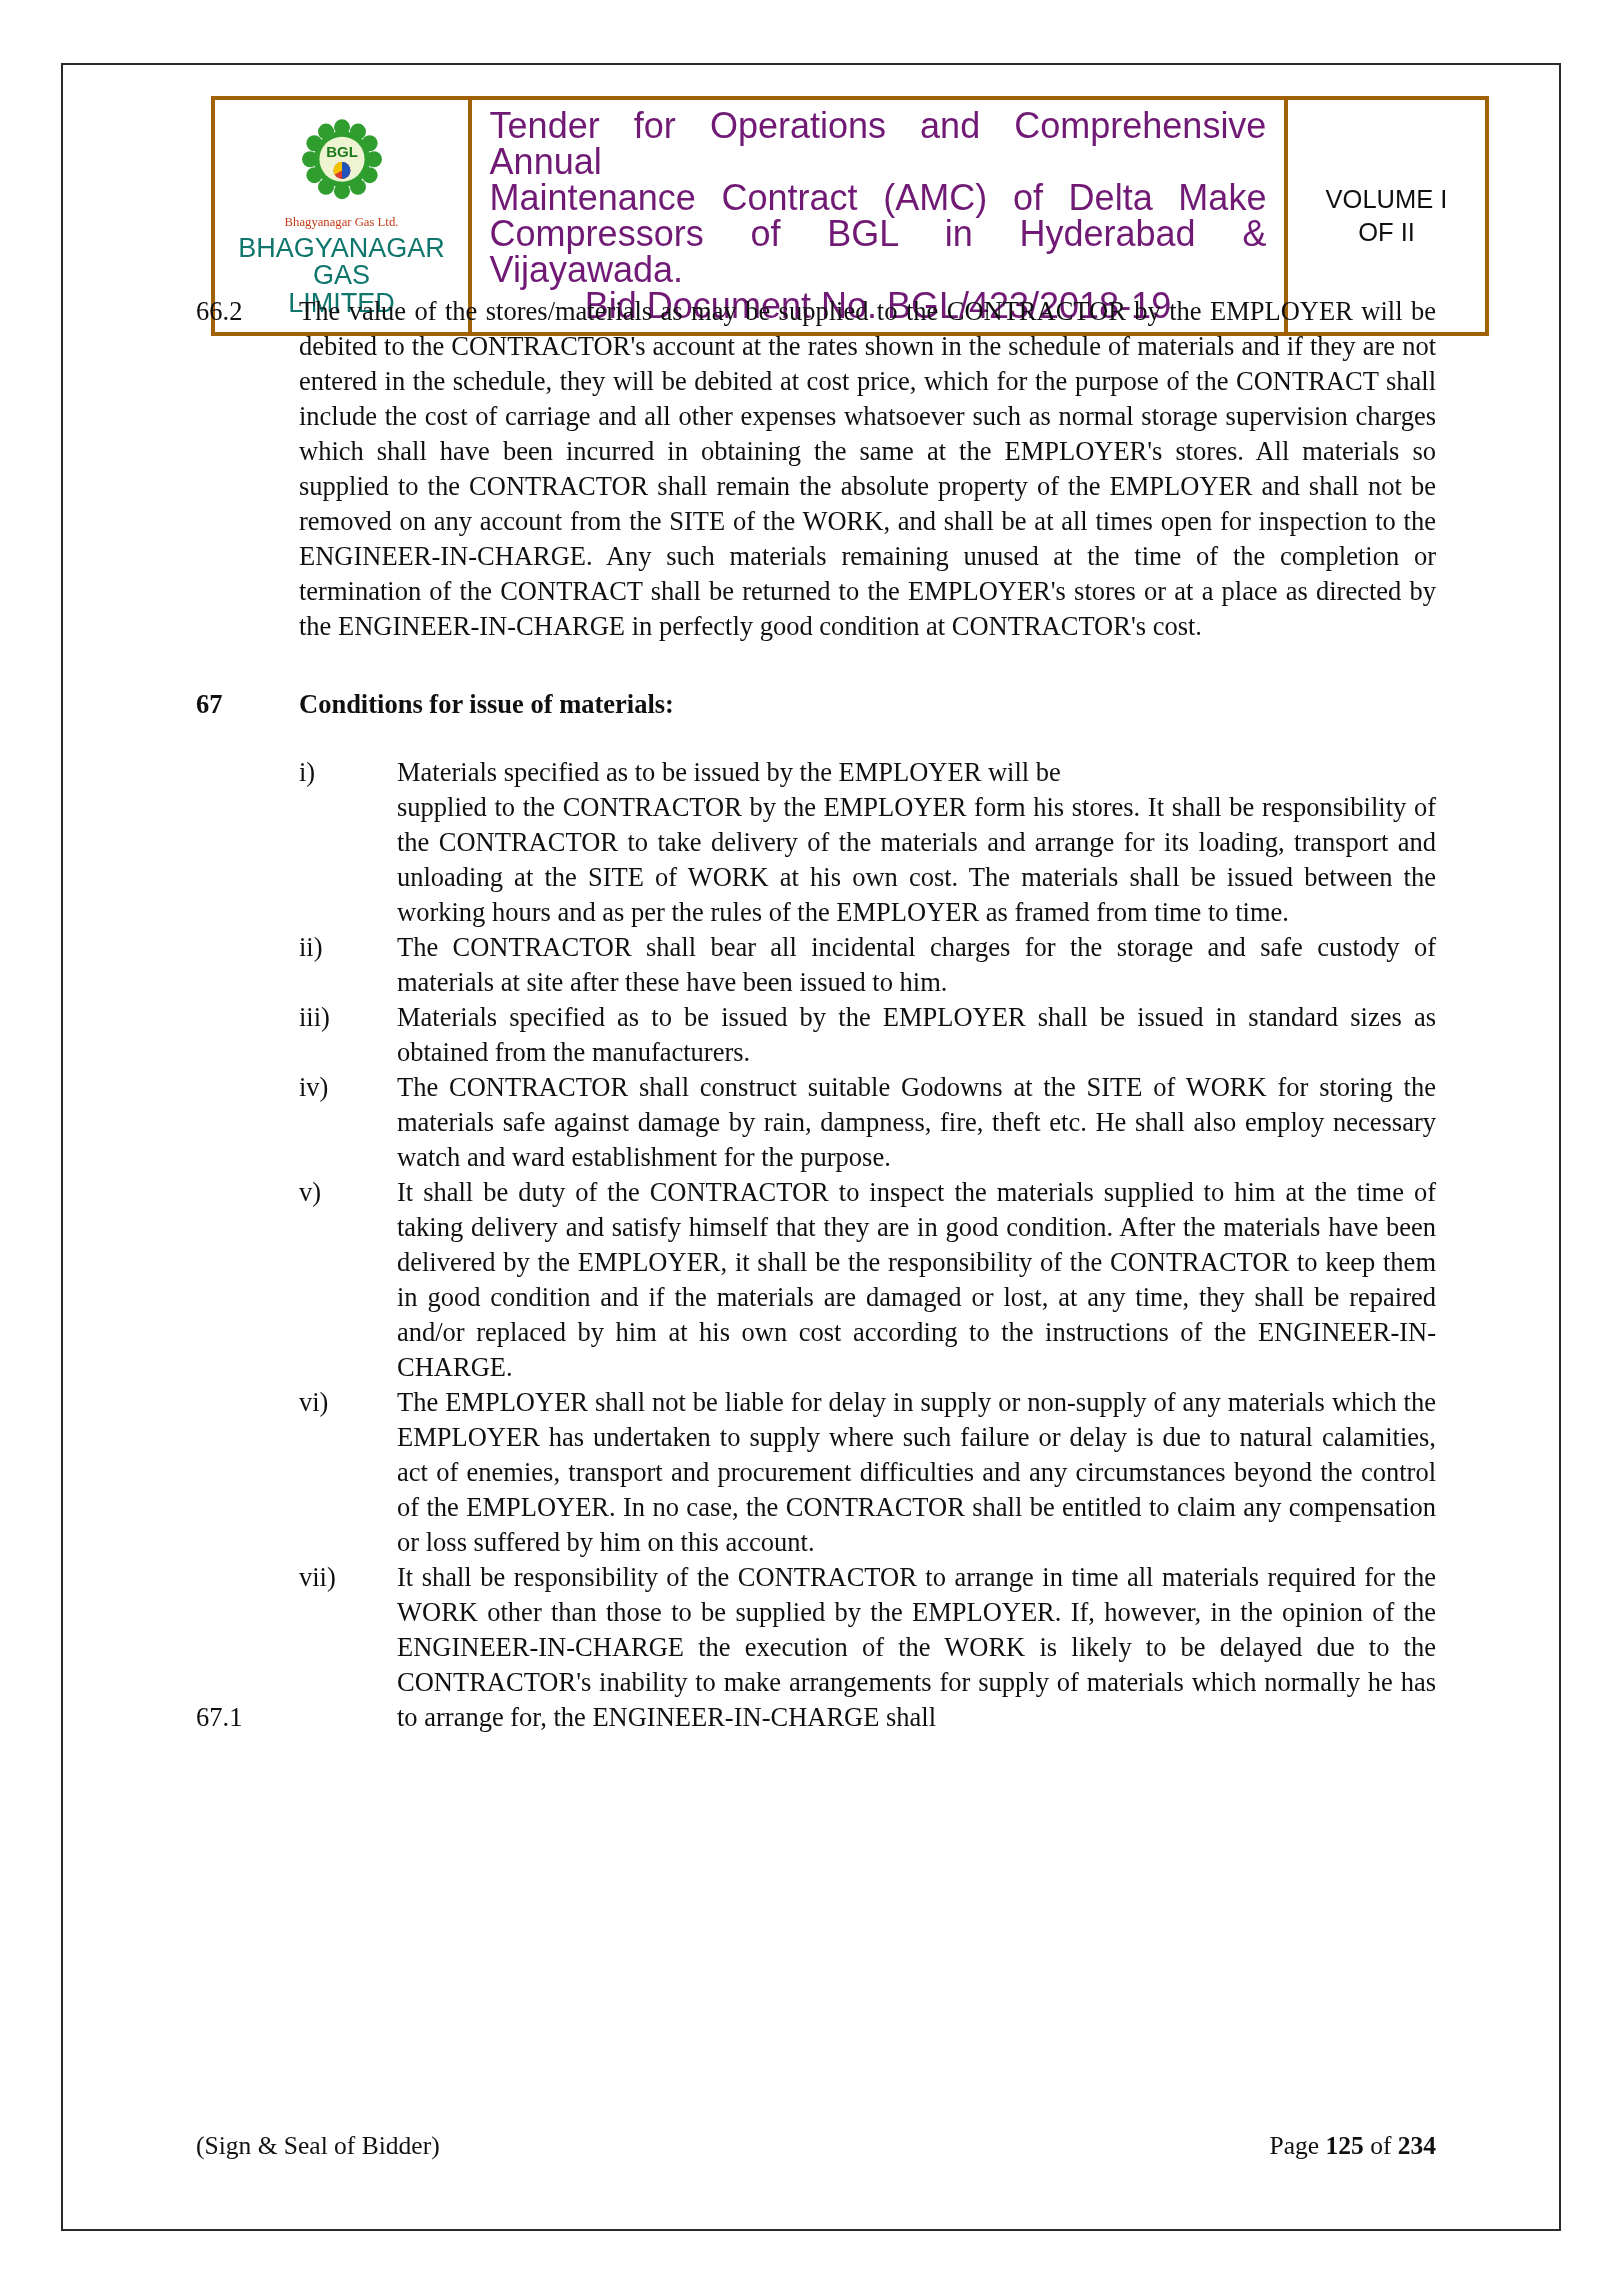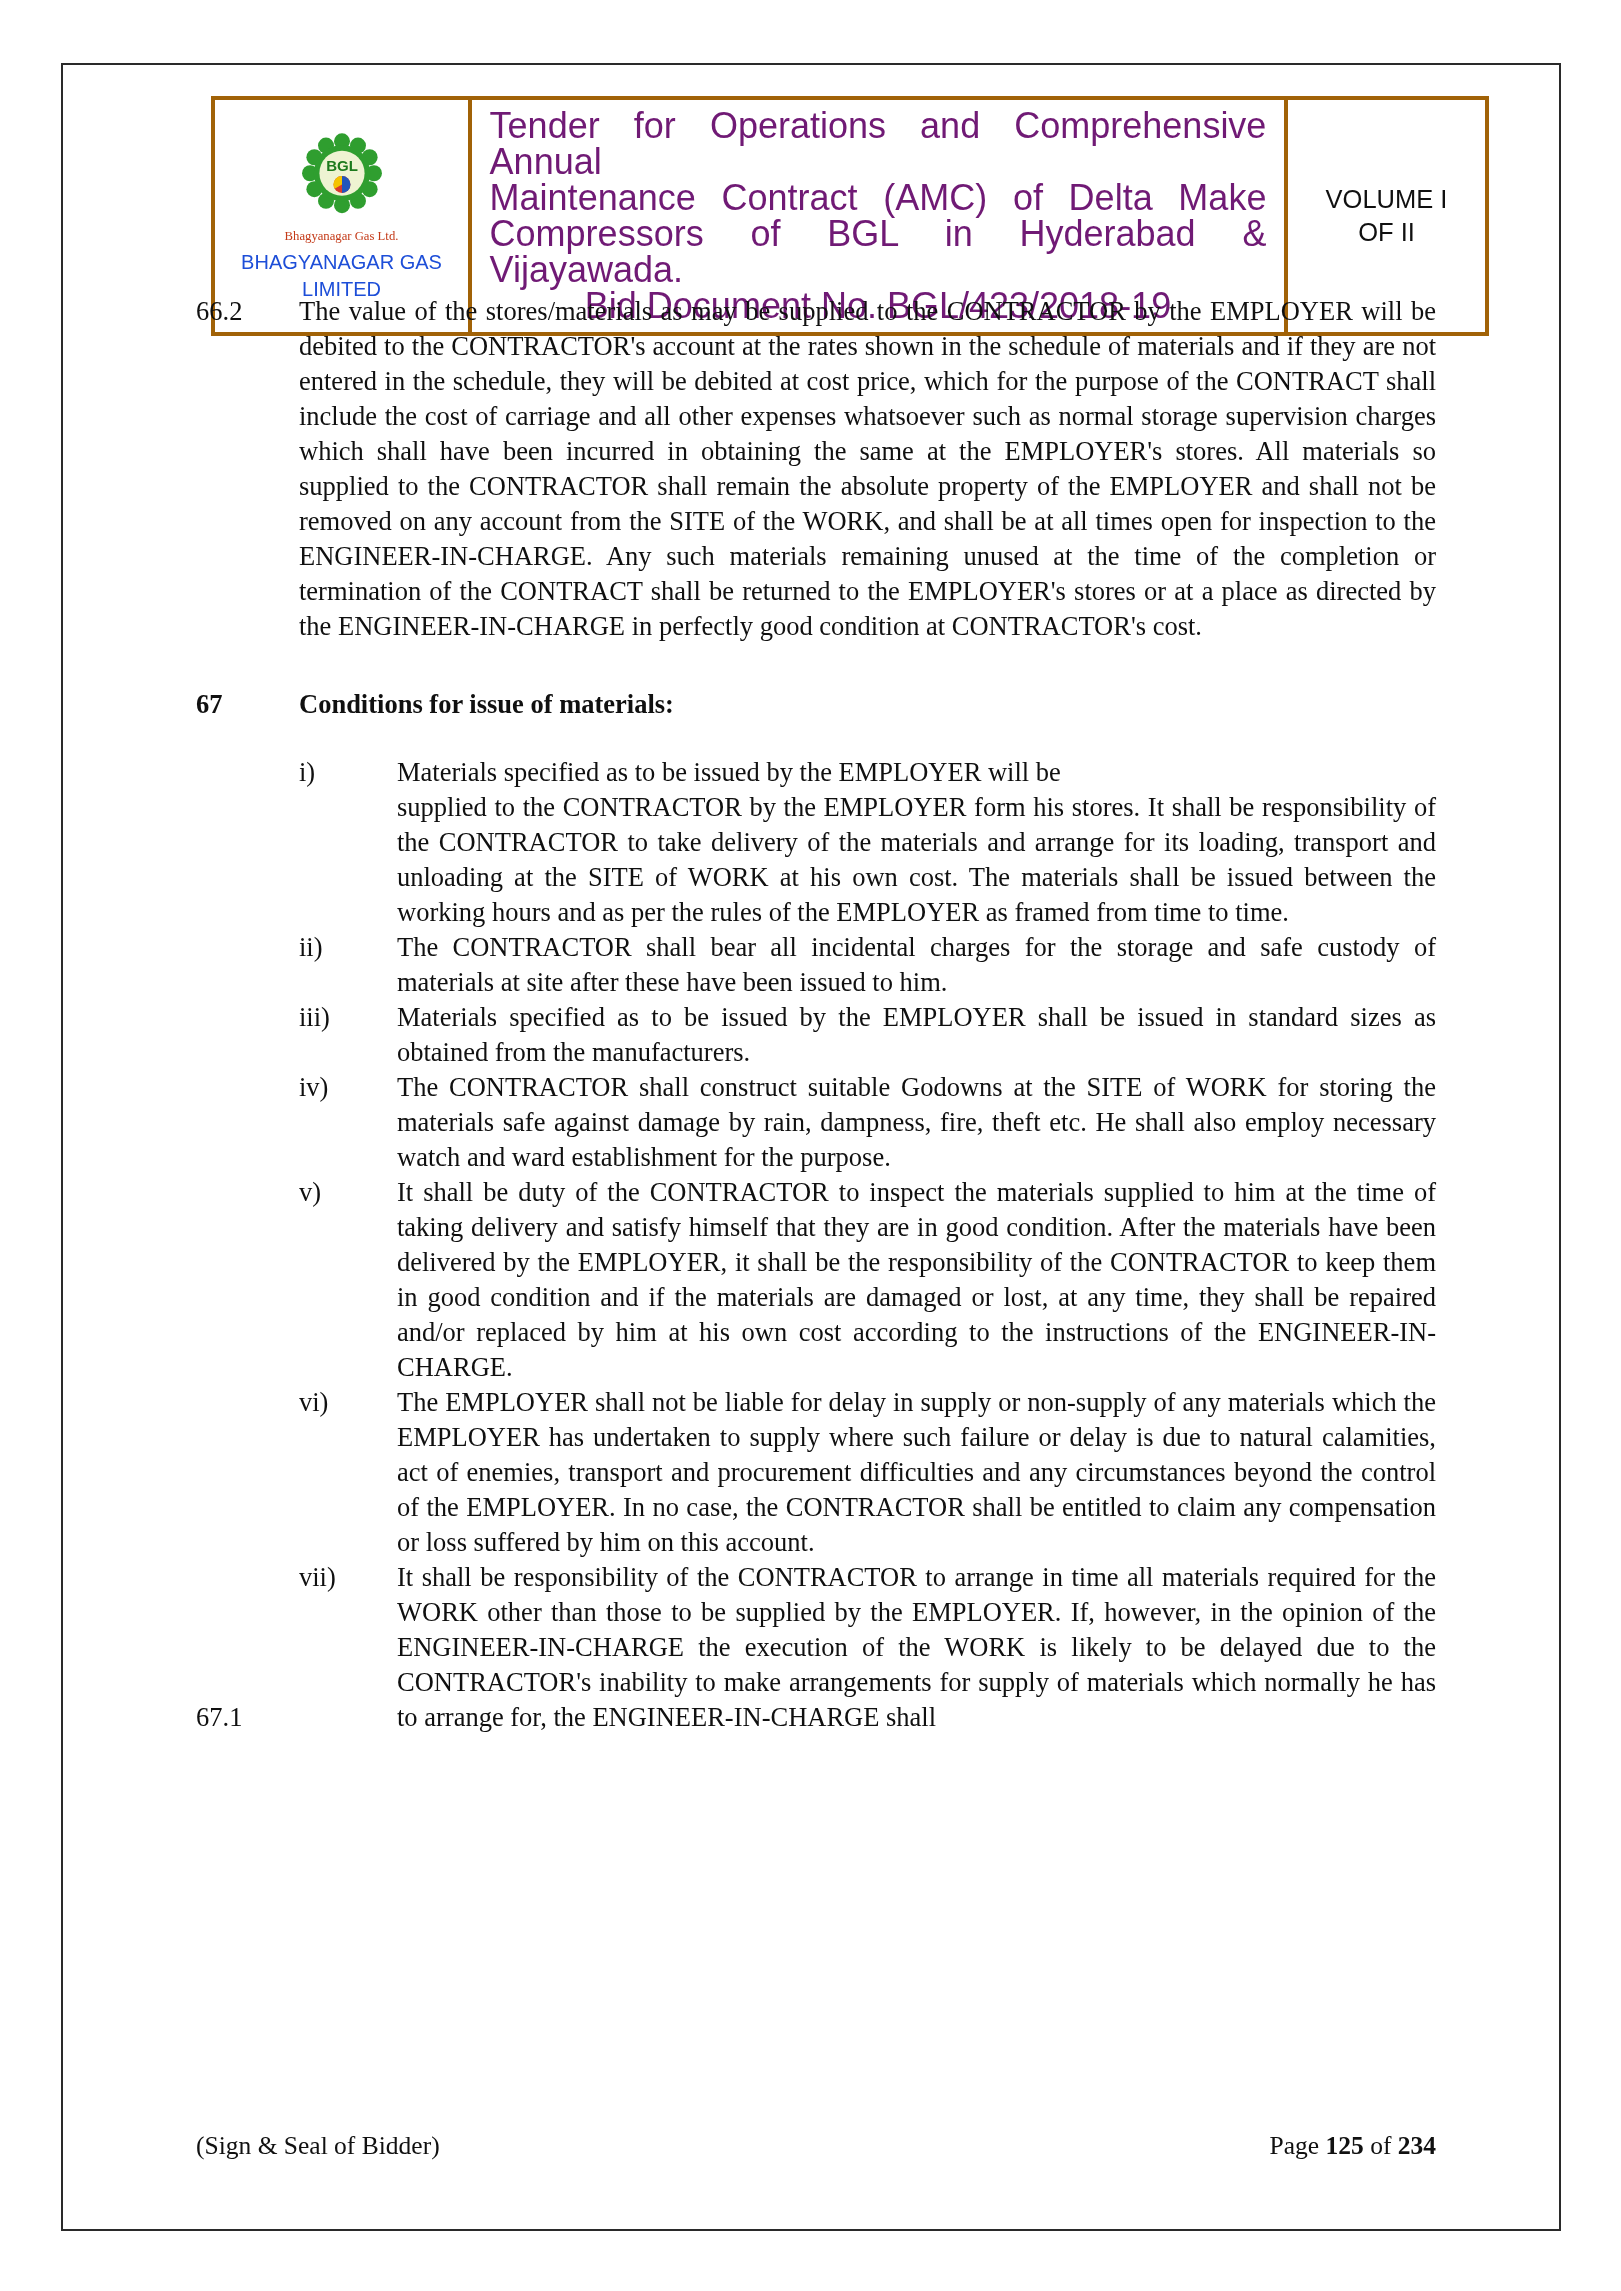--- a/index.html
+++ b/index.html
@@ -18,21 +18,21 @@
     border-collapse:collapse; font-family:"Liberation Sans", sans-serif;
     table-layout:fixed;
   }
   .header-table td { border:4px solid #a16207; vertical-align:middle; }
   .cell-logo { width:257px; text-align:center; padding:7.8px 5.9px 5.9px; }
   .cell-title { width:816px; padding:7.8px 17.6px; font-size:36px; line-height:36px; color:#701a75; }
   .cell-volume { width:201px; text-align:center; font-size:25.5px; line-height:33px; }
   .jline { text-align:justify; text-align-last:justify; }
   .doc-line { text-align:center; }
   .logo-sub { color:#c43a18; font-size:12.7px; line-height:14.7px; margin-top:1px; font-family:"Liberation Serif", serif; }
-  .company { font-size:20px; line-height:27.4px; margin-top:4.9px; color:#1d4ed8; }
+  .company { font-size:27px; line-height:27.4px; margin-top:4.9px; color:#0f766e; }
   
   .body-content { position:absolute; left:196px; top:294px; width:1240px; font-size:26.5px; line-height:35px; }
   .row { display:flex; align-items:flex-start; }
   .row .num { flex:0 0 103px; }
   .para { width:1137px; text-align:justify; }
   .heading-row { margin-top:43px; font-weight:bold; }
   .items-row { margin-top:33px;align-items:flex-end; }
   .items { width:1137px; }
   .item { display:flex; align-items:flex-start; }
   .item .marker { flex:0 0 98px; }

